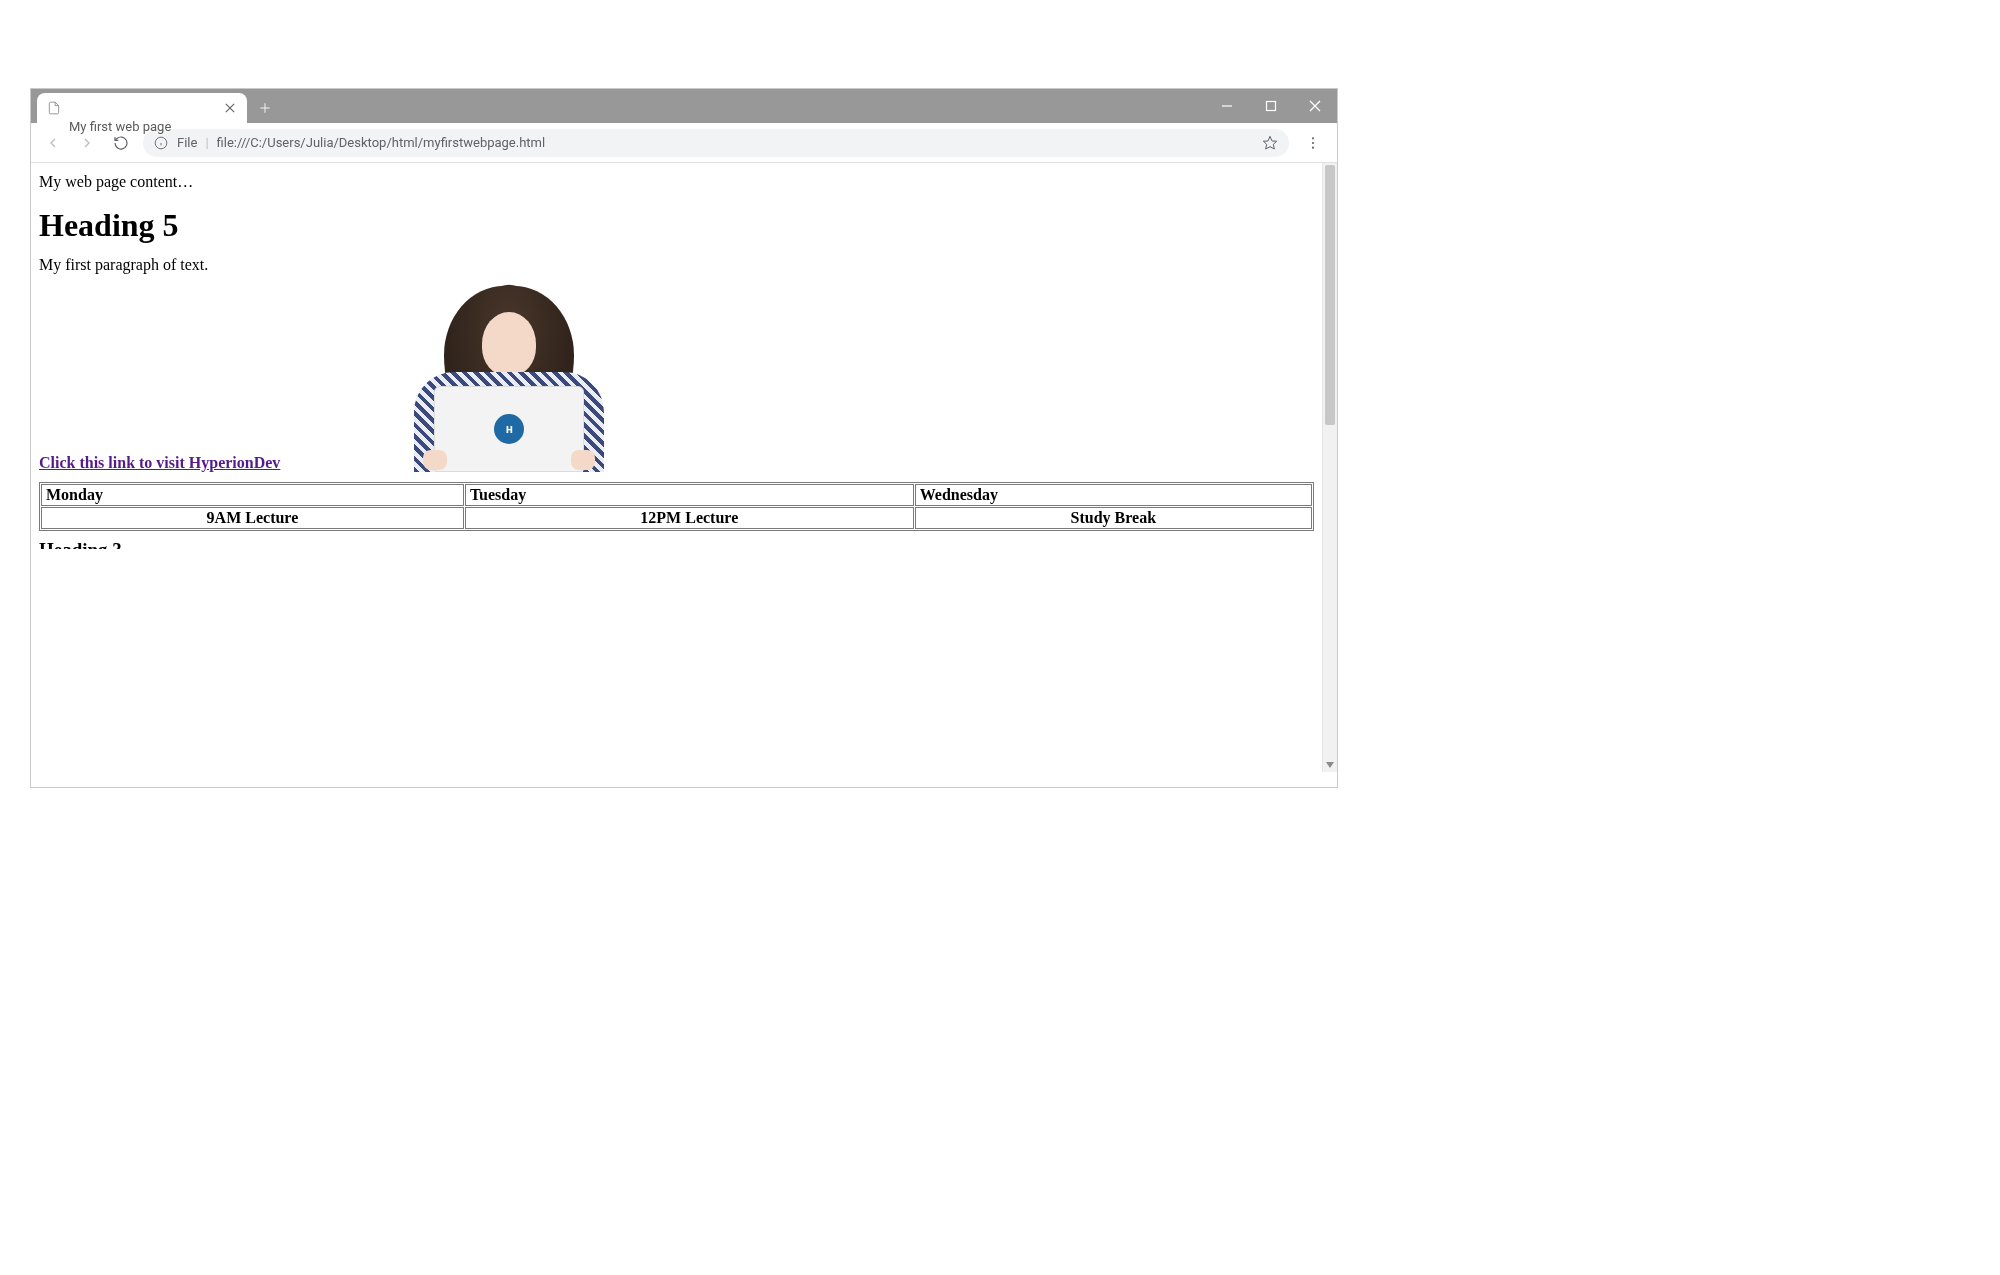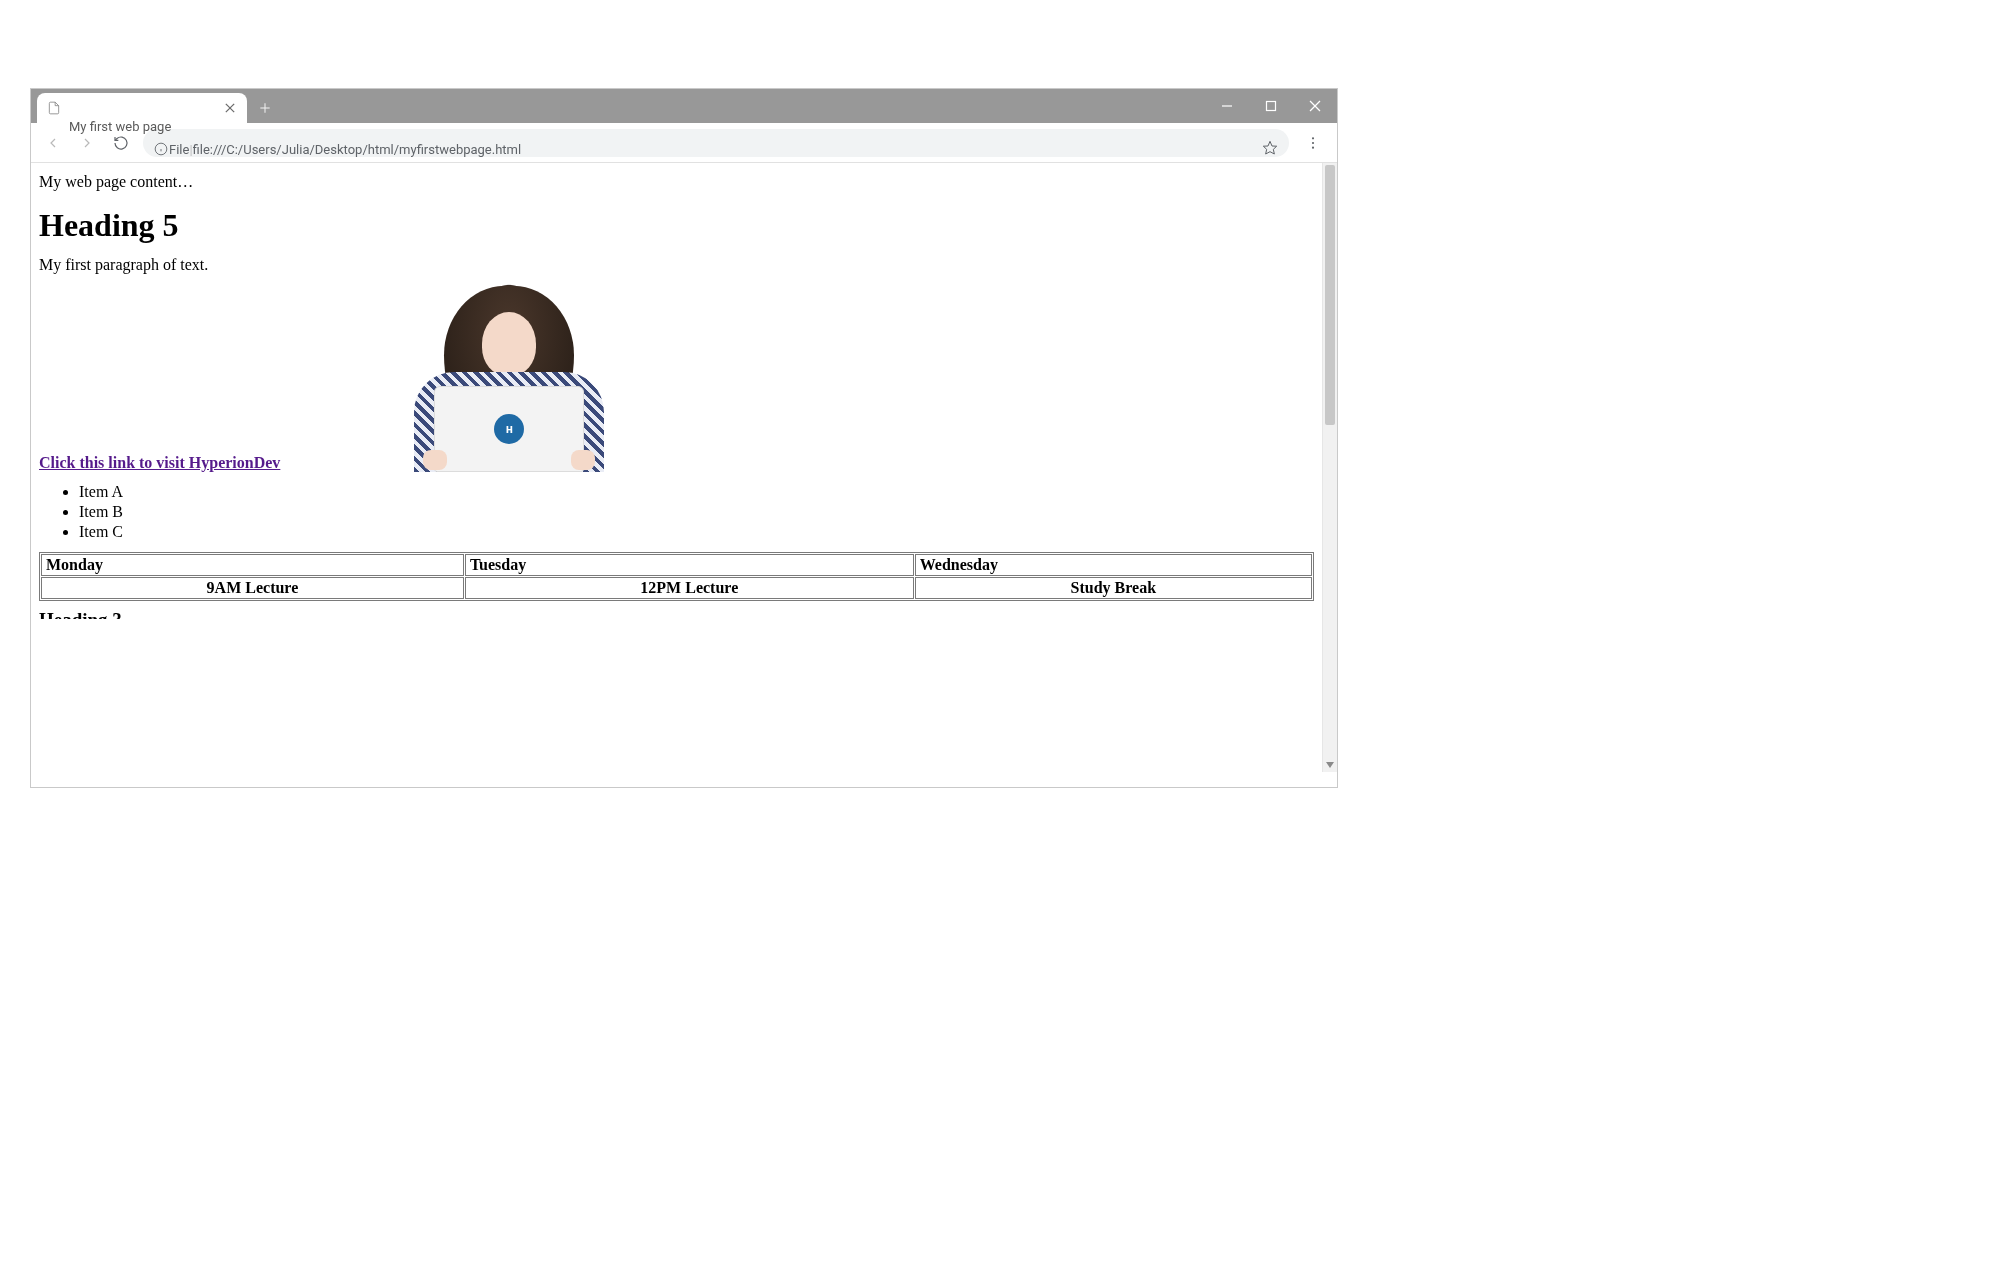--- a/index.html
+++ b/index.html
@@ -88,21 +88,21 @@
       border-bottom: 1px solid #e1e1e1;
     }
     .nav-btn {
       width: 24px; height: 24px; display: inline-flex; align-items: center; justify-content: center;
       cursor: pointer; color: #5f6368;
     }
     .nav-btn.disabled { color: #b9b9b9; cursor: default; }
     .nav-btn svg { width: 16px; height: 16px; stroke: currentColor; stroke-width: 1.8; fill: none; }
     .omnibox {
       flex: 1; height: 28px; background: #f1f3f4; border-radius: 14px;
-      display: flex; align-items: flex-end; padding: 0 10px; gap: 0;
+      display: flex; align-items: center; padding: 0 10px; gap: 8px;
       font-size: 13px; color: #5f6368;
     }
     .omnibox .info-icon { width: 16px; height: 16px; display: inline-flex; align-items: center; justify-content: center; }
     .omnibox .info-icon svg { width: 14px; height: 14px; stroke: #5f6368; stroke-width: 1.5; fill: none; }
     .omnibox .file-label { color: #5f6368; }
     .omnibox .sep { color: #c0c0c0; }
     .omnibox .url { color: #5f6368; flex:1; white-space: nowrap; overflow: hidden; text-overflow: ellipsis; }
     .omnibox .star-icon { width: 18px; height: 18px; display: inline-flex; align-items: center; justify-content: center; cursor: pointer; }
     .omnibox .star-icon svg { width: 16px; height: 16px; stroke: #5f6368; stroke-width: 1.5; fill: none; }
     .menu-btn { width: 28px; height: 28px; display: inline-flex; align-items: center; justify-content: center; cursor: pointer; color:#5f6368; }
@@ -321,25 +321,20 @@
               <div class="person-body"></div>
               <div class="laptop">
                   <div class="laptop-logo">ʜ</div>
                 </div>
               <div class="hands left"></div>
               <div class="hands right"></div>
             </div>
           </span>
         </div>
 
-        <ul class="page-ul">
-          <li>Item A</li>
-          <li>Item B</li>
-          <li>Item C</li>
-        </ul>
 
         <table class="page-table">
           <thead>
             <tr>
               <th>Monday</th>
               <th>Tuesday</th>
               <th>Wednesday</th>
             </tr>
           </thead>
           <tbody>

